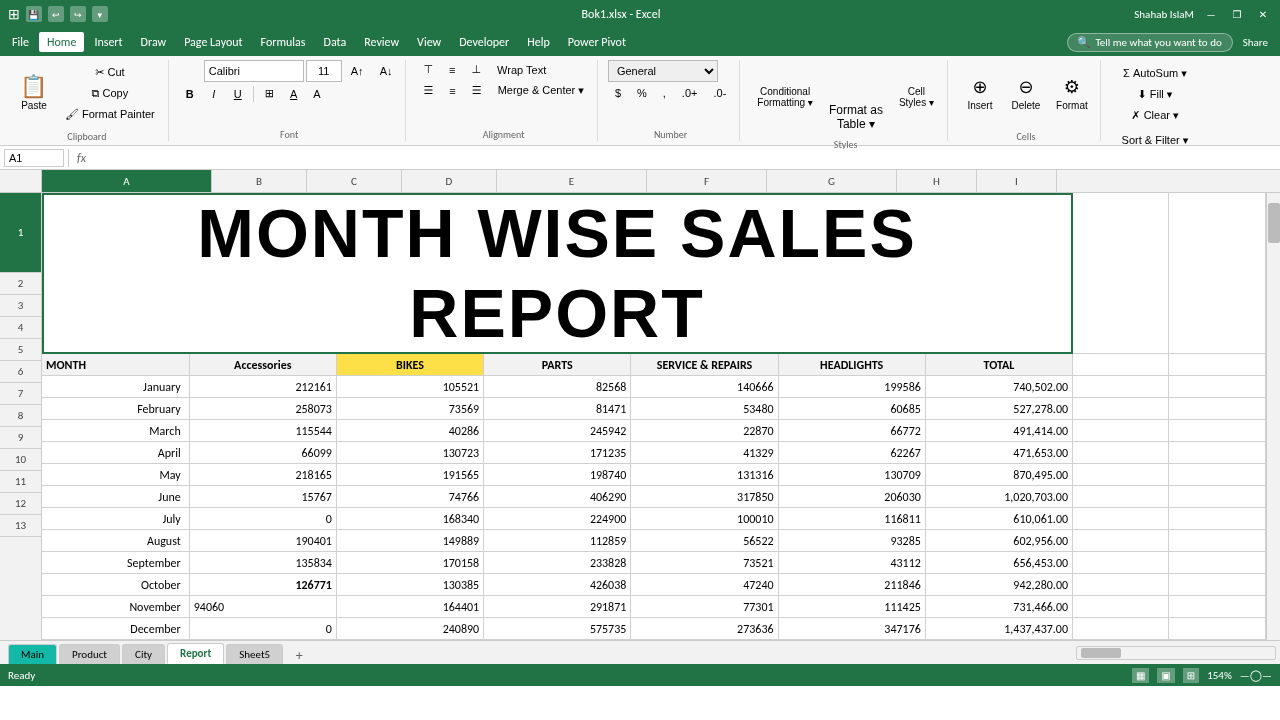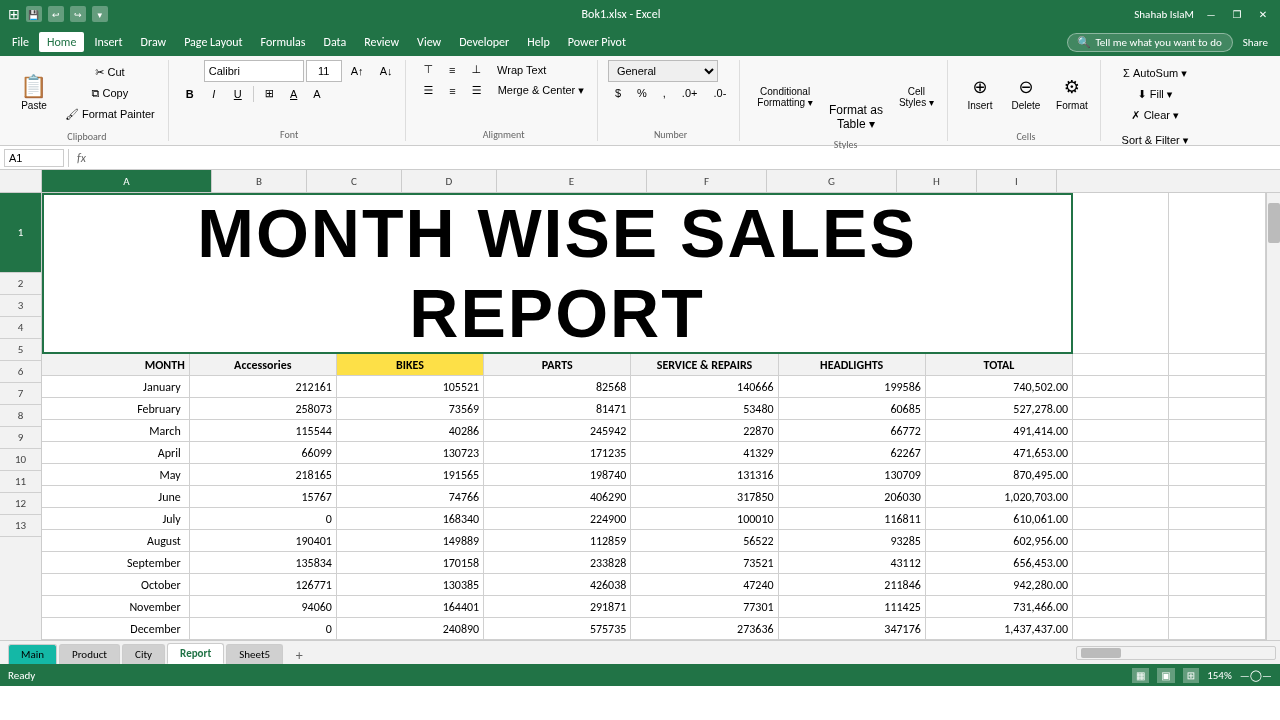--- a/index.html
+++ b/index.html
@@ -354,21 +354,21 @@
         <tbody>
             <tr>
           <td colspan="7" style="height:80px;border-right:1px solid #d0d0d0;border-bottom:1px solid #d0d0d0;padding:0;width:855px;outline:2px solid #217346;outline-offset:-2px;">
             <div style="font-size:68px;font-weight:900;font-family:'Arial Black',Arial,sans-serif;text-align:center;color:#000;letter-spacing:2px;line-height:80px;">MONTH WISE   SALES REPORT</div>
           </td>
           <td style="height:80px;border-right:1px solid #d0d0d0;border-bottom:1px solid #d0d0d0;width:80px;"></td>
           <td style="height:80px;border-right:1px solid #d0d0d0;border-bottom:1px solid #d0d0d0;width:80px;"></td>
         </tr>
 
         <tr>
-          <td style="height:22px;width:170px;border-right:1px solid #d0d0d0;border-bottom:1px solid #d0d0d0;font-weight:bold;font-size:12px;text-align:right;background:#f2f2f2;padding:1px 4px;">MONTH</td>
+          <td style="height:22px;width:170px;border-right:1px solid #d0d0d0;border-bottom:1px solid #d0d0d0;font-weight:bold;font-size:12px;text-align:left;background:#f2f2f2;padding:1px 4px;">MONTH</td>
           <td style="height:22px;width:95px;border-right:1px solid #d0d0d0;border-bottom:1px solid #d0d0d0;font-weight:bold;font-size:12px;text-align:center;background:#f2f2f2;padding:1px 4px;">Accessories</td>
           <td style="height:22px;width:95px;border-right:1px solid #d0d0d0;border-bottom:1px solid #d0d0d0;font-weight:bold;font-size:12px;text-align:center;background:#fde047;padding:1px 19px;">BIKES</td>
           <td style="height:22px;width:95px;border-right:1px solid #d0d0d0;border-bottom:1px solid #d0d0d0;font-weight:bold;font-size:12px;text-align:center;background:#f2f2f2;padding:1px 4px;">PARTS</td>
           <td style="height:22px;width:150px;border-right:1px solid #d0d0d0;border-bottom:1px solid #d0d0d0;font-weight:bold;font-size:12px;text-align:center;background:#f2f2f2;padding:1px 4px;">SERVICE &amp; REPAIRS</td>
           <td style="height:22px;width:120px;border-right:1px solid #d0d0d0;border-bottom:1px solid #d0d0d0;font-weight:bold;font-size:12px;text-align:center;background:#f2f2f2;padding:1px 4px;">HEADLIGHTS</td>
           <td style="height:22px;width:130px;border-right:1px solid #d0d0d0;border-bottom:1px solid #d0d0d0;font-weight:bold;font-size:12px;text-align:center;background:#f2f2f2;padding:1px 4px;">TOTAL</td>
           <td style="height:22px;width:80px;border-right:1px solid #d0d0d0;border-bottom:1px solid #d0d0d0;"></td>
           <td style="height:22px;width:80px;border-right:1px solid #d0d0d0;border-bottom:1px solid #d0d0d0;"></td>
         </tr>
 
@@ -466,32 +466,32 @@
           <td style="height:22px;border-right:1px solid #d0d0d0;border-bottom:1px solid #d0d0d0;text-align:right;padding:1px 4px;">170158</td>
           <td style="height:22px;border-right:1px solid #d0d0d0;border-bottom:1px solid #d0d0d0;text-align:right;padding:1px 4px;">233828</td>
           <td style="height:22px;border-right:1px solid #d0d0d0;border-bottom:1px solid #d0d0d0;text-align:right;padding:1px 4px;">73521</td>
           <td style="height:22px;border-right:1px solid #d0d0d0;border-bottom:1px solid #d0d0d0;text-align:right;padding:1px 4px;">43112</td>
           <td style="height:22px;border-right:1px solid #d0d0d0;border-bottom:1px solid #d0d0d0;text-align:right;padding:1px 4px;">656,453.00</td>
           <td style="height:22px;border-right:1px solid #d0d0d0;border-bottom:1px solid #d0d0d0;"></td>
           <td style="height:22px;border-right:1px solid #d0d0d0;border-bottom:1px solid #d0d0d0;"></td>
         </tr>
         <tr>
           <td style="height:22px;border-right:1px solid #d0d0d0;border-bottom:1px solid #d0d0d0;text-align:right;padding:1px 8px;">October</td>
-          <td style="height:22px;border-right:1px solid #d0d0d0;border-bottom:1px solid #d0d0d0;text-align:right;padding:1px 4px;">126771</td>
+          <td style="height:22px;border-right:1px solid #d0d0d0;border-bottom:1px solid #d0d0d0;text-align:right;padding:1px 4px;font-weight:bold;">126771</td>
           <td style="height:22px;border-right:1px solid #d0d0d0;border-bottom:1px solid #d0d0d0;text-align:right;padding:1px 4px;">130385</td>
           <td style="height:22px;border-right:1px solid #d0d0d0;border-bottom:1px solid #d0d0d0;text-align:right;padding:1px 4px;">426038</td>
           <td style="height:22px;border-right:1px solid #d0d0d0;border-bottom:1px solid #d0d0d0;text-align:right;padding:1px 4px;">47240</td>
           <td style="height:22px;border-right:1px solid #d0d0d0;border-bottom:1px solid #d0d0d0;text-align:right;padding:1px 4px;">211846</td>
           <td style="height:22px;border-right:1px solid #d0d0d0;border-bottom:1px solid #d0d0d0;text-align:right;padding:1px 4px;">942,280.00</td>
           <td style="height:22px;border-right:1px solid #d0d0d0;border-bottom:1px solid #d0d0d0;"></td>
           <td style="height:22px;border-right:1px solid #d0d0d0;border-bottom:1px solid #d0d0d0;"></td>
         </tr>
         <tr>
           <td style="height:22px;border-right:1px solid #d0d0d0;border-bottom:1px solid #d0d0d0;text-align:right;padding:1px 8px;">November</td>
-          <td style="height:22px;border-right:1px solid #d0d0d0;border-bottom:1px solid #d0d0d0;text-align:right;padding:1px 4px;">94060</td>
+          <td style="height:22px;border-right:1px solid #d0d0d0;border-bottom:1px solid #d0d0d0;padding:1px 4px;">94060</td>
           <td style="height:22px;border-right:1px solid #d0d0d0;border-bottom:1px solid #d0d0d0;text-align:right;padding:1px 4px;">164401</td>
           <td style="height:22px;border-right:1px solid #d0d0d0;border-bottom:1px solid #d0d0d0;text-align:right;padding:1px 4px;">291871</td>
           <td style="height:22px;border-right:1px solid #d0d0d0;border-bottom:1px solid #d0d0d0;text-align:right;padding:1px 4px;">77301</td>
           <td style="height:22px;border-right:1px solid #d0d0d0;border-bottom:1px solid #d0d0d0;text-align:right;padding:1px 4px;">111425</td>
           <td style="height:22px;border-right:1px solid #d0d0d0;border-bottom:1px solid #d0d0d0;text-align:right;padding:1px 4px;">731,466.00</td>
           <td style="height:22px;border-right:1px solid #d0d0d0;border-bottom:1px solid #d0d0d0;"></td>
           <td style="height:22px;border-right:1px solid #d0d0d0;border-bottom:1px solid #d0d0d0;"></td>
         </tr>
         <tr>
           <td style="height:22px;border-right:1px solid #d0d0d0;border-bottom:1px solid #d0d0d0;text-align:right;padding:1px 8px;">December</td>

